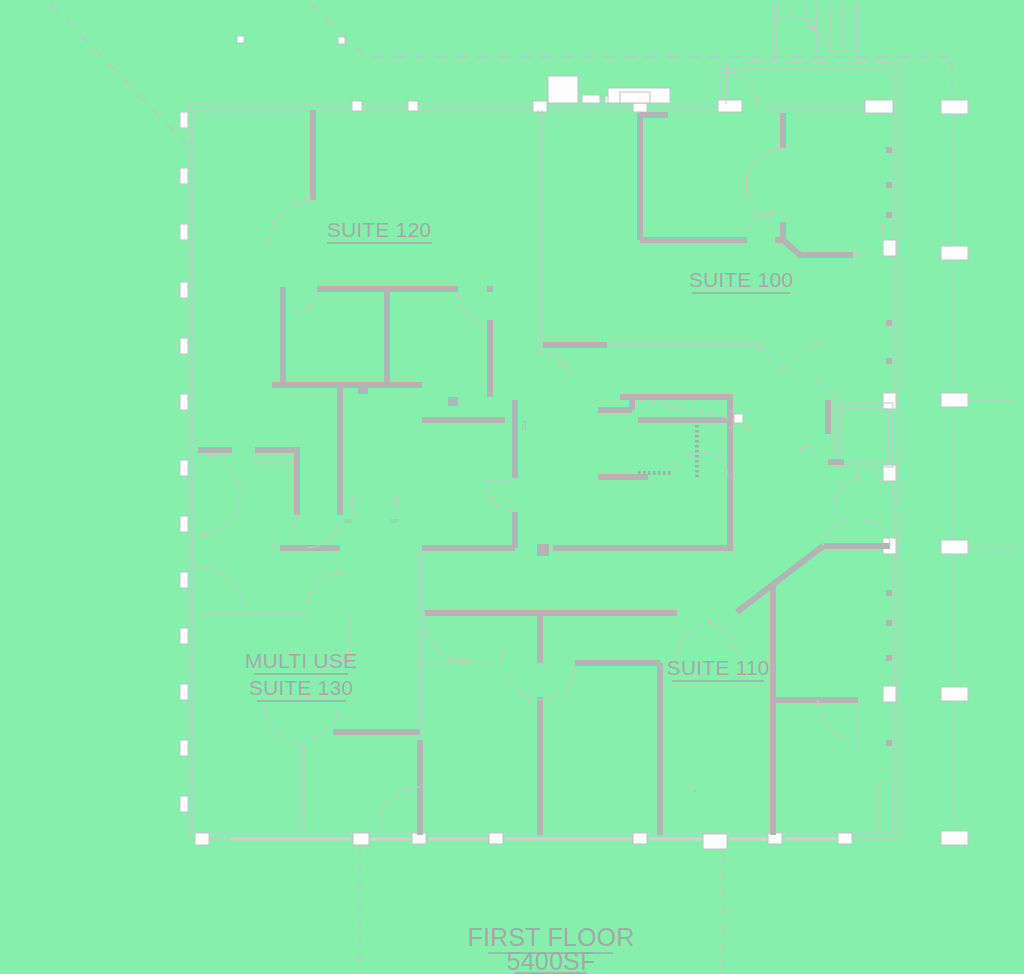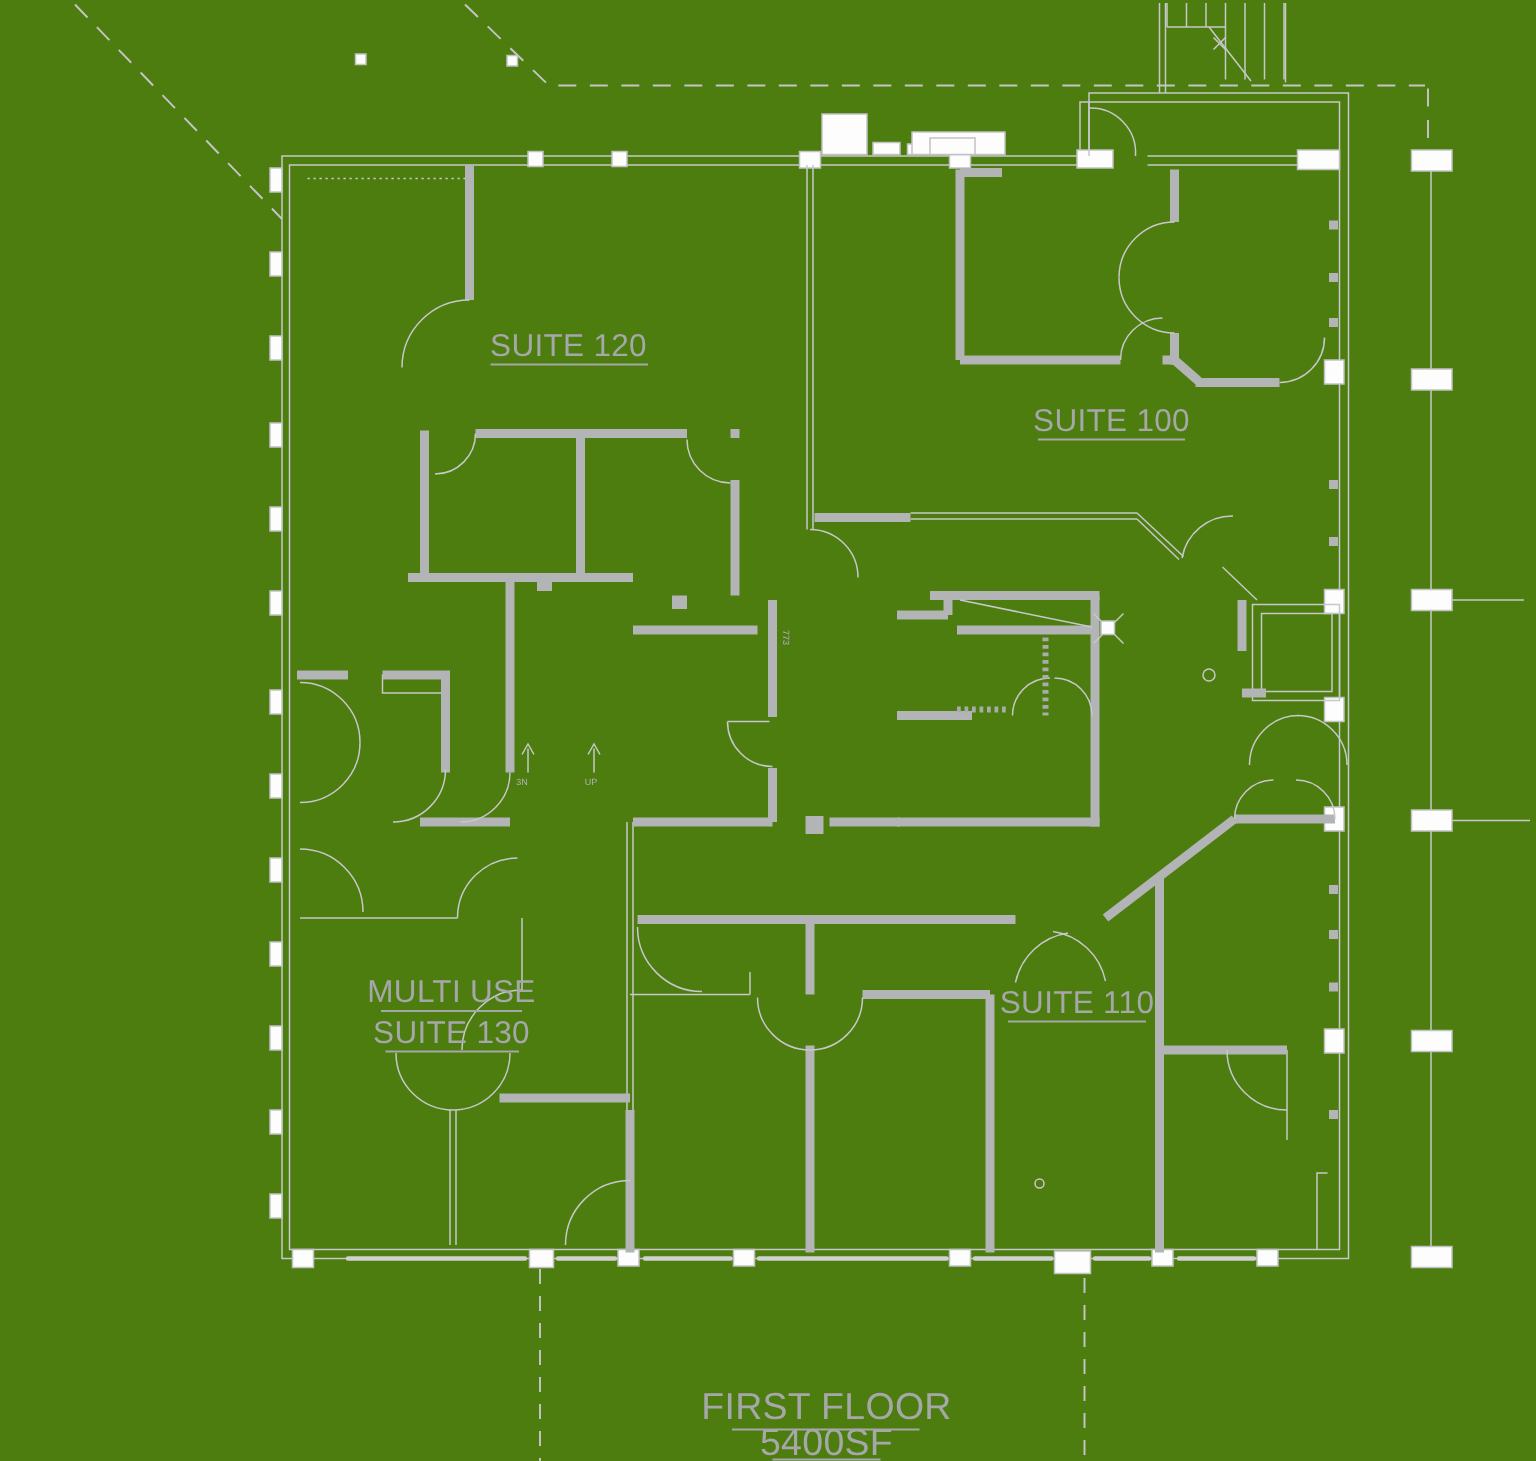--- a/index.html
+++ b/index.html
@@ -1,16 +1,16 @@
 <!DOCTYPE html>
 <html><head>
 <meta charset="utf-8">
 <style>
   html,body{margin:0;padding:0;background:#fdfdfd;}
-  .sheet{position:relative;width:1024px;height:974px;background:#4d7c0f;overflow:hidden;
+  .sheet{position:relative;width:1024px;height:974px;background:#86efac;overflow:hidden;
          font-family:"Liberation Sans",sans-serif;}
   svg{display:block}
   .t  {stroke:#c6c8ca;stroke-width:1;fill:none;}
   .t3 {stroke:#cfd1d3;stroke-width:3;fill:none;stroke-linecap:round;}
   .w  {stroke:#b2b4b6;stroke-width:6;fill:none;stroke-linecap:butt;}
   .d  {stroke:#c3c5c7;stroke-width:1.3;fill:none;stroke-dasharray:12 9;}
   .d2 {stroke:#c3c5c7;stroke-width:1.3;fill:none;stroke-dasharray:10 8;}
   .dot{stroke:#c9cbcd;stroke-width:1;fill:none;stroke-dasharray:1.5 2.5;}
   .hatch{stroke:#a9abad;stroke-width:4;fill:none;stroke-dasharray:2.5 2.5;}
   .sq {fill:#fdfdfd;stroke:#c0c2c4;stroke-width:1;}

